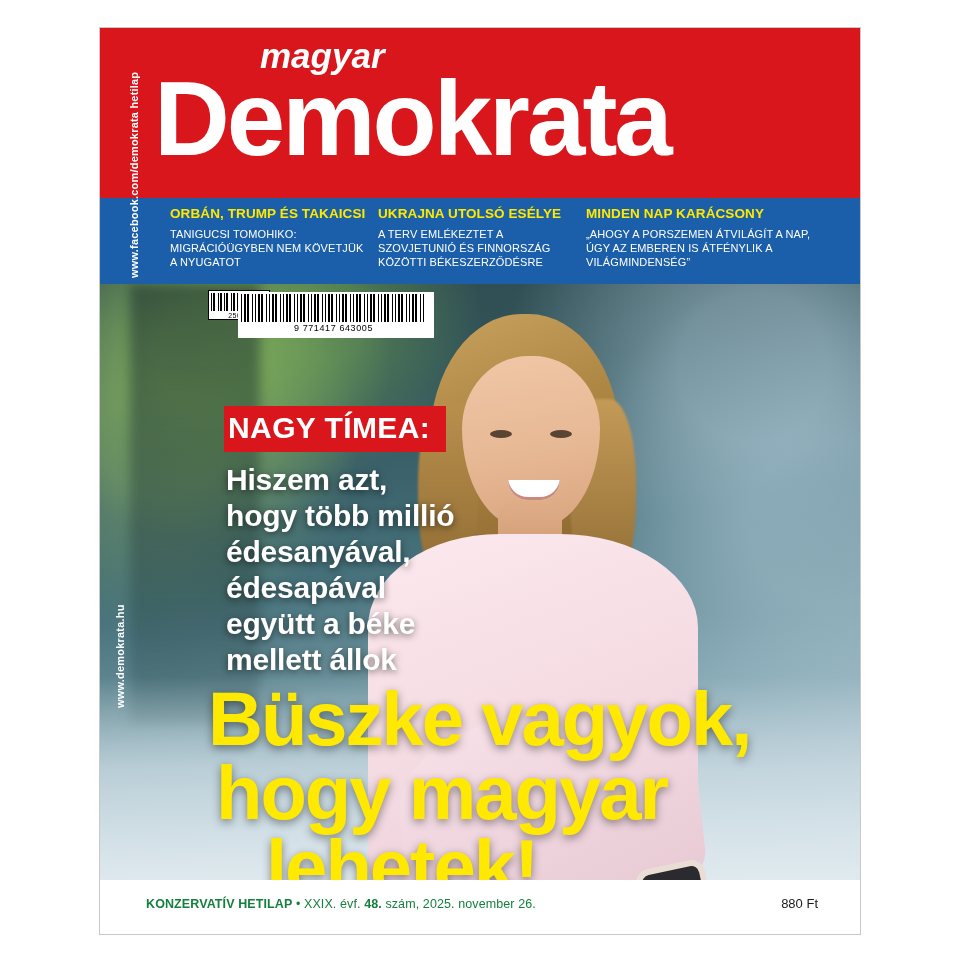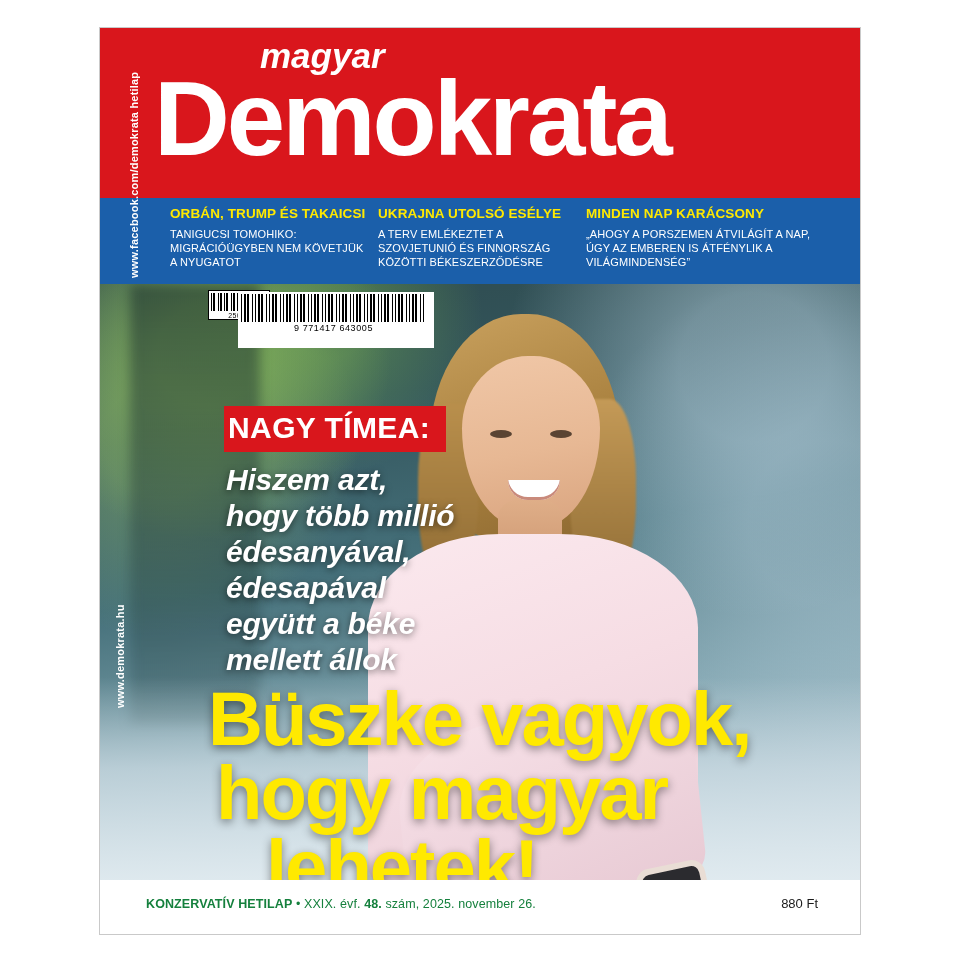--- a/index.html
+++ b/index.html
@@ -245,21 +245,20 @@
     position: absolute;
     left: 126px;
     top: 178px;
     width: 300px;
     color: #ffffff;
     font-weight: bold;
     font-size: 30px;
     line-height: 36px;
     letter-spacing: -0.2px;
     text-shadow: 0 2px 7px rgba(0,0,0,0.55);
-    font-style: italic;
   }
 
   
   .bigline {
     position: absolute;
     left: 108px;
     top: 398px;
     width: 560px;
     color: #ffe900;
     font-weight: bold;
@@ -297,21 +296,21 @@
     color: #1a1a1a;
     font-weight: normal;
   }
 
   
   .barcode-wrap {
     position: absolute;
     left: 138px;
     top: 264px;
     width: 196px;
-    height: 56px;
+    height: 46px;
     background: #ffffff;
     padding: 2px 8px 1px 3px;
     box-sizing: border-box;
   }
   .barcode-small {
     position: absolute;
     left: 108px;
     top: 262px;
     width: 62px;
     height: 30px;

